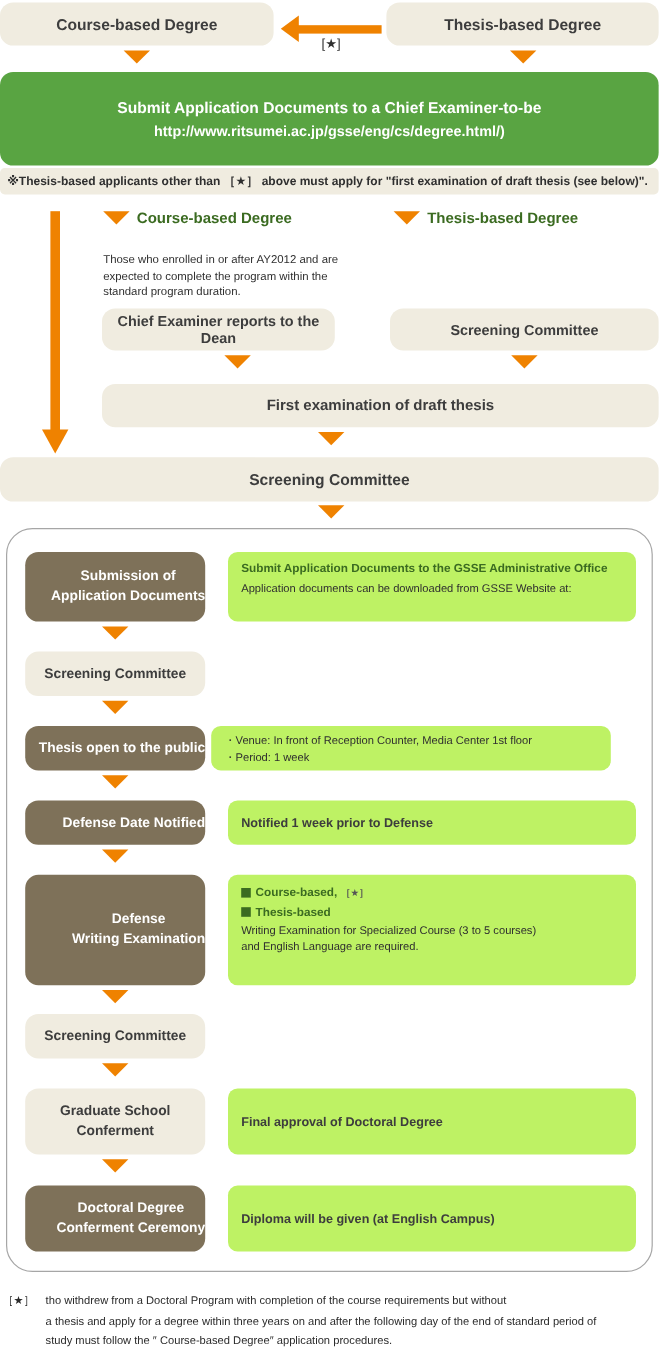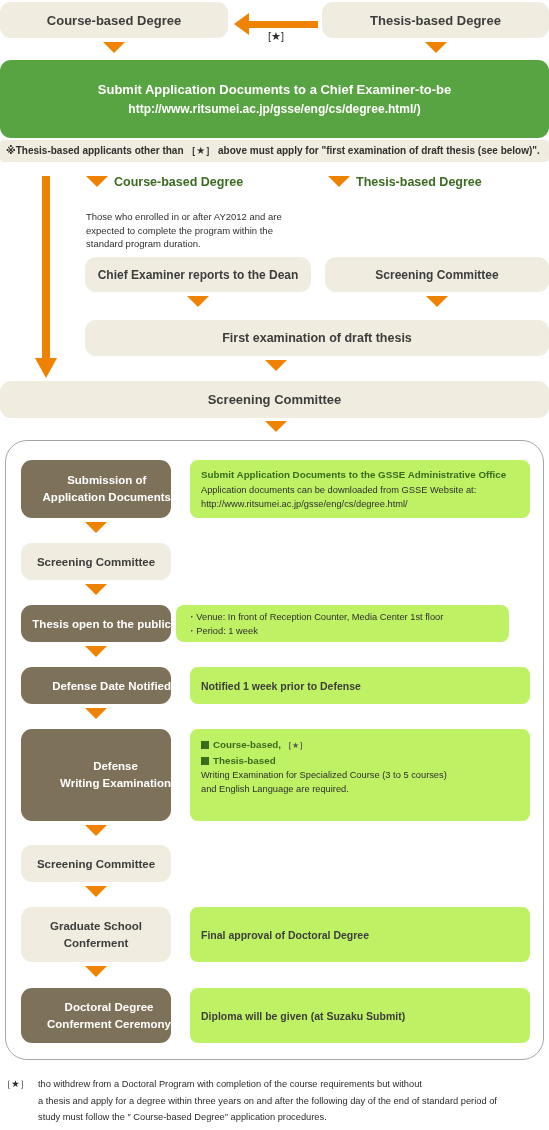--- a/index.html
+++ b/index.html
@@ -129,21 +129,21 @@
 <div class="abs lbl-green" style="left:356px;top:175px;">
   <span>Thesis-based Degree</span>
 </div>
 
 <div class="abs body-txt multi" style="left:86px;top:196px;width:220px;">
   <span>Those who enrolled in or after AY2012 and are
 expected to complete the program within the
 standard program duration.</span>
 </div>
 
-<div class="abs beige" style="left:85px;top:257px;width:226px;height:35px;font-size:12px;">
+<div class="abs beige" style="left:85px;top:257px;width:194px;height:35px;font-size:12px;">
   <span>Chief Examiner reports to the Dean</span>
 </div>
 <div class="abs beige" style="left:325px;top:257px;width:224px;height:35px;font-size:12px;">
   <span>Screening Committee</span>
 </div>
 
 <div class="abs tri-down" style="left:187px;top:296px;"></div>
 <div class="abs tri-down" style="left:426px;top:296px;"></div>
 
 <div class="abs beige" style="left:85px;top:320px;width:464px;height:36px;font-size:12.5px;">
@@ -160,21 +160,20 @@
 
 <div class="abs frame" style="left:5px;top:440px;width:539px;height:620px;"></div>
 
 <div class="abs brown" style="left:21px;top:460px;width:150px;height:58px;font-size:11.5px;line-height:1.45;">
   <span class="multi">Submission of
 Application Documents</span>
 </div>
 <div class="abs info" style="left:190px;top:460px;width:340px;height:58px;">
   <div class="info-title">Submit Application Documents to the GSSE Administrative Office</div>
   <div class="info-line">Application documents can be downloaded from GSSE Website at:</div>
-  <div class="info-line">http://www.ritsumei.ac.jp/gsse/eng/cs/degree.html/</div>
 </div>
 <div class="abs tri-down" style="left:85px;top:522px;"></div>
 
 <div class="abs beige" style="left:21px;top:543px;width:150px;height:37px;font-size:11.5px;">
   <span>Screening Committee</span>
 </div>
 <div class="abs tri-down" style="left:85px;top:584px;"></div>
 
 <div class="abs brown" style="left:21px;top:605px;width:150px;height:37px;font-size:11.5px;">
   <span>Thesis open to the public</span>
@@ -221,21 +220,21 @@
 <div class="abs info" style="left:190px;top:907px;width:340px;height:55px;display:flex;align-items:center;">
   <span class="info-strong">Final approval of Doctoral Degree</span>
 </div>
 <div class="abs tri-down" style="left:85px;top:966px;"></div>
 
 <div class="abs brown" style="left:21px;top:988px;width:150px;height:55px;font-size:11.5px;line-height:1.45;">
   <span class="multi">Doctoral Degree
 Conferment Ceremony</span>
 </div>
 <div class="abs info" style="left:190px;top:988px;width:340px;height:55px;display:flex;align-items:center;">
-  <span class="info-strong">Diploma will be given (at Suzaku Submit)</span>
+  <span class="info-strong">Diploma will be given (at English Campus)</span>
 </div>
 
 <div class="abs" style="left:2px;top:1076px;width:545px;">
   <span class="abs fn-star" style="left:0px;top:2px;">［★］</span>
   <div class="footnote multi" style="margin-left:36px;">tho withdrew from a Doctoral Program with completion of the course requirements but without
 a thesis and apply for a degree within three years on and after the following day of the end of standard period of
 study must follow the ″ Course-based Degree″ application procedures.</div>
 </div>
 
 </body></html>

